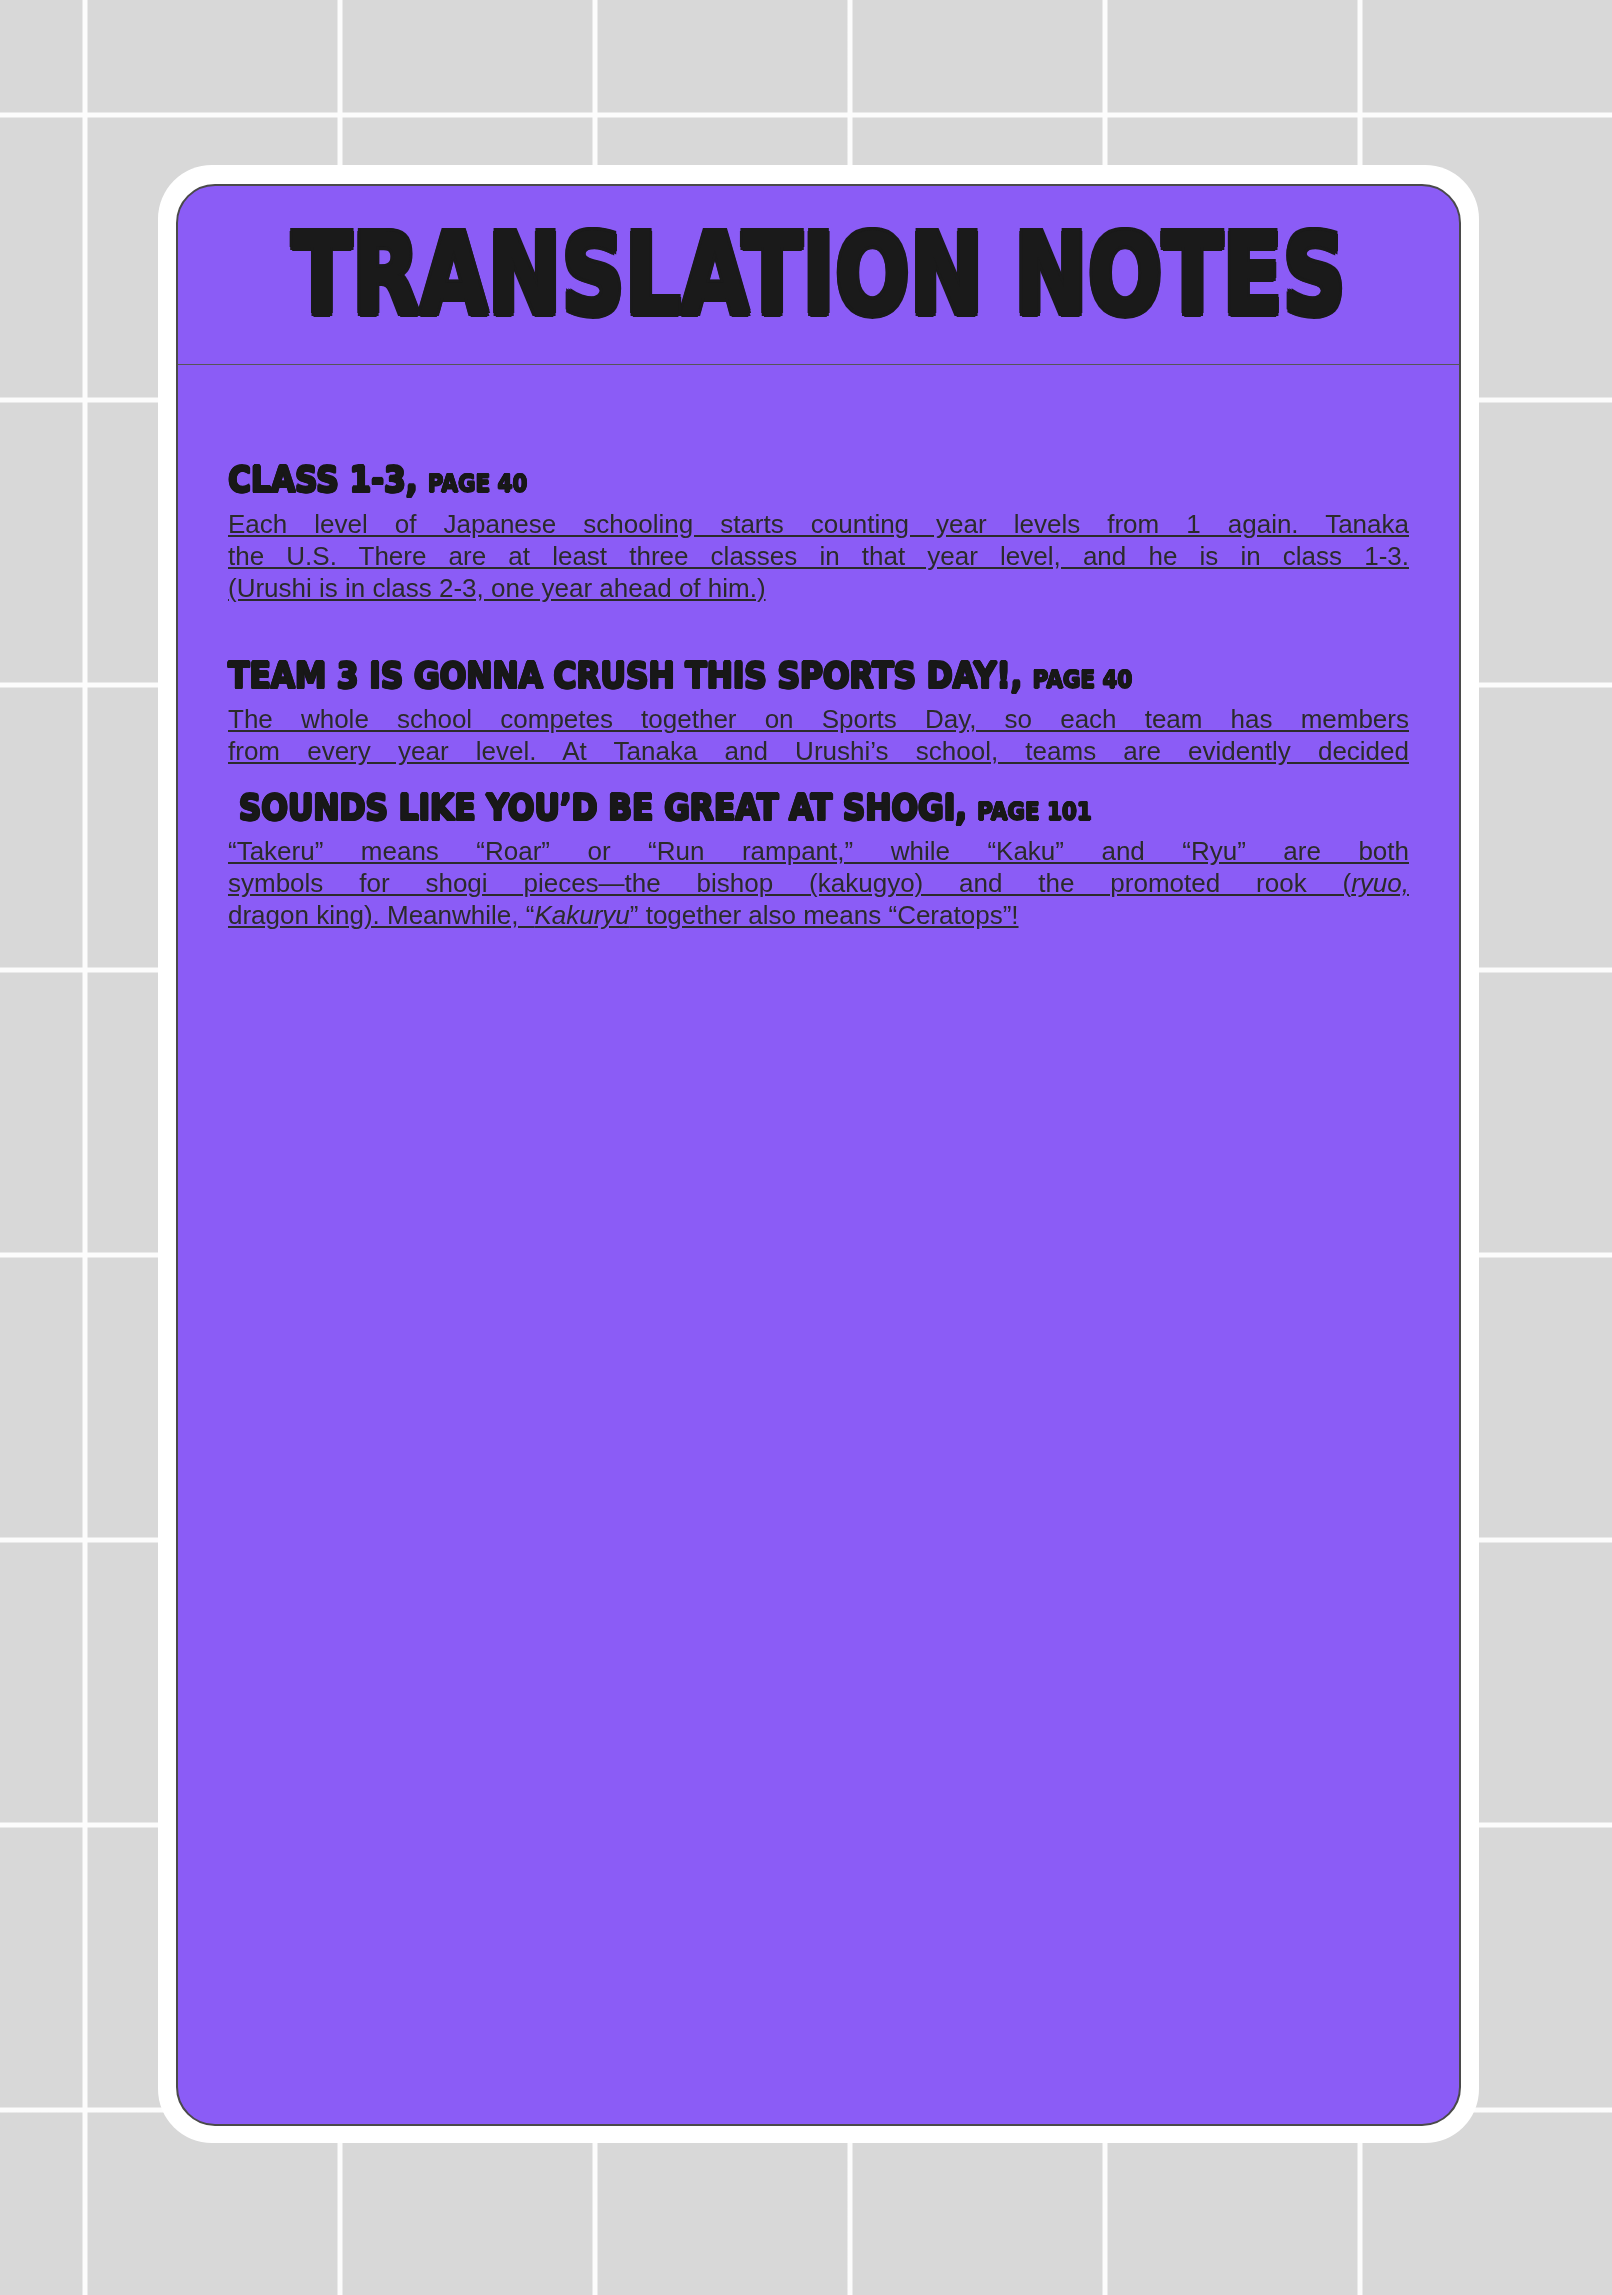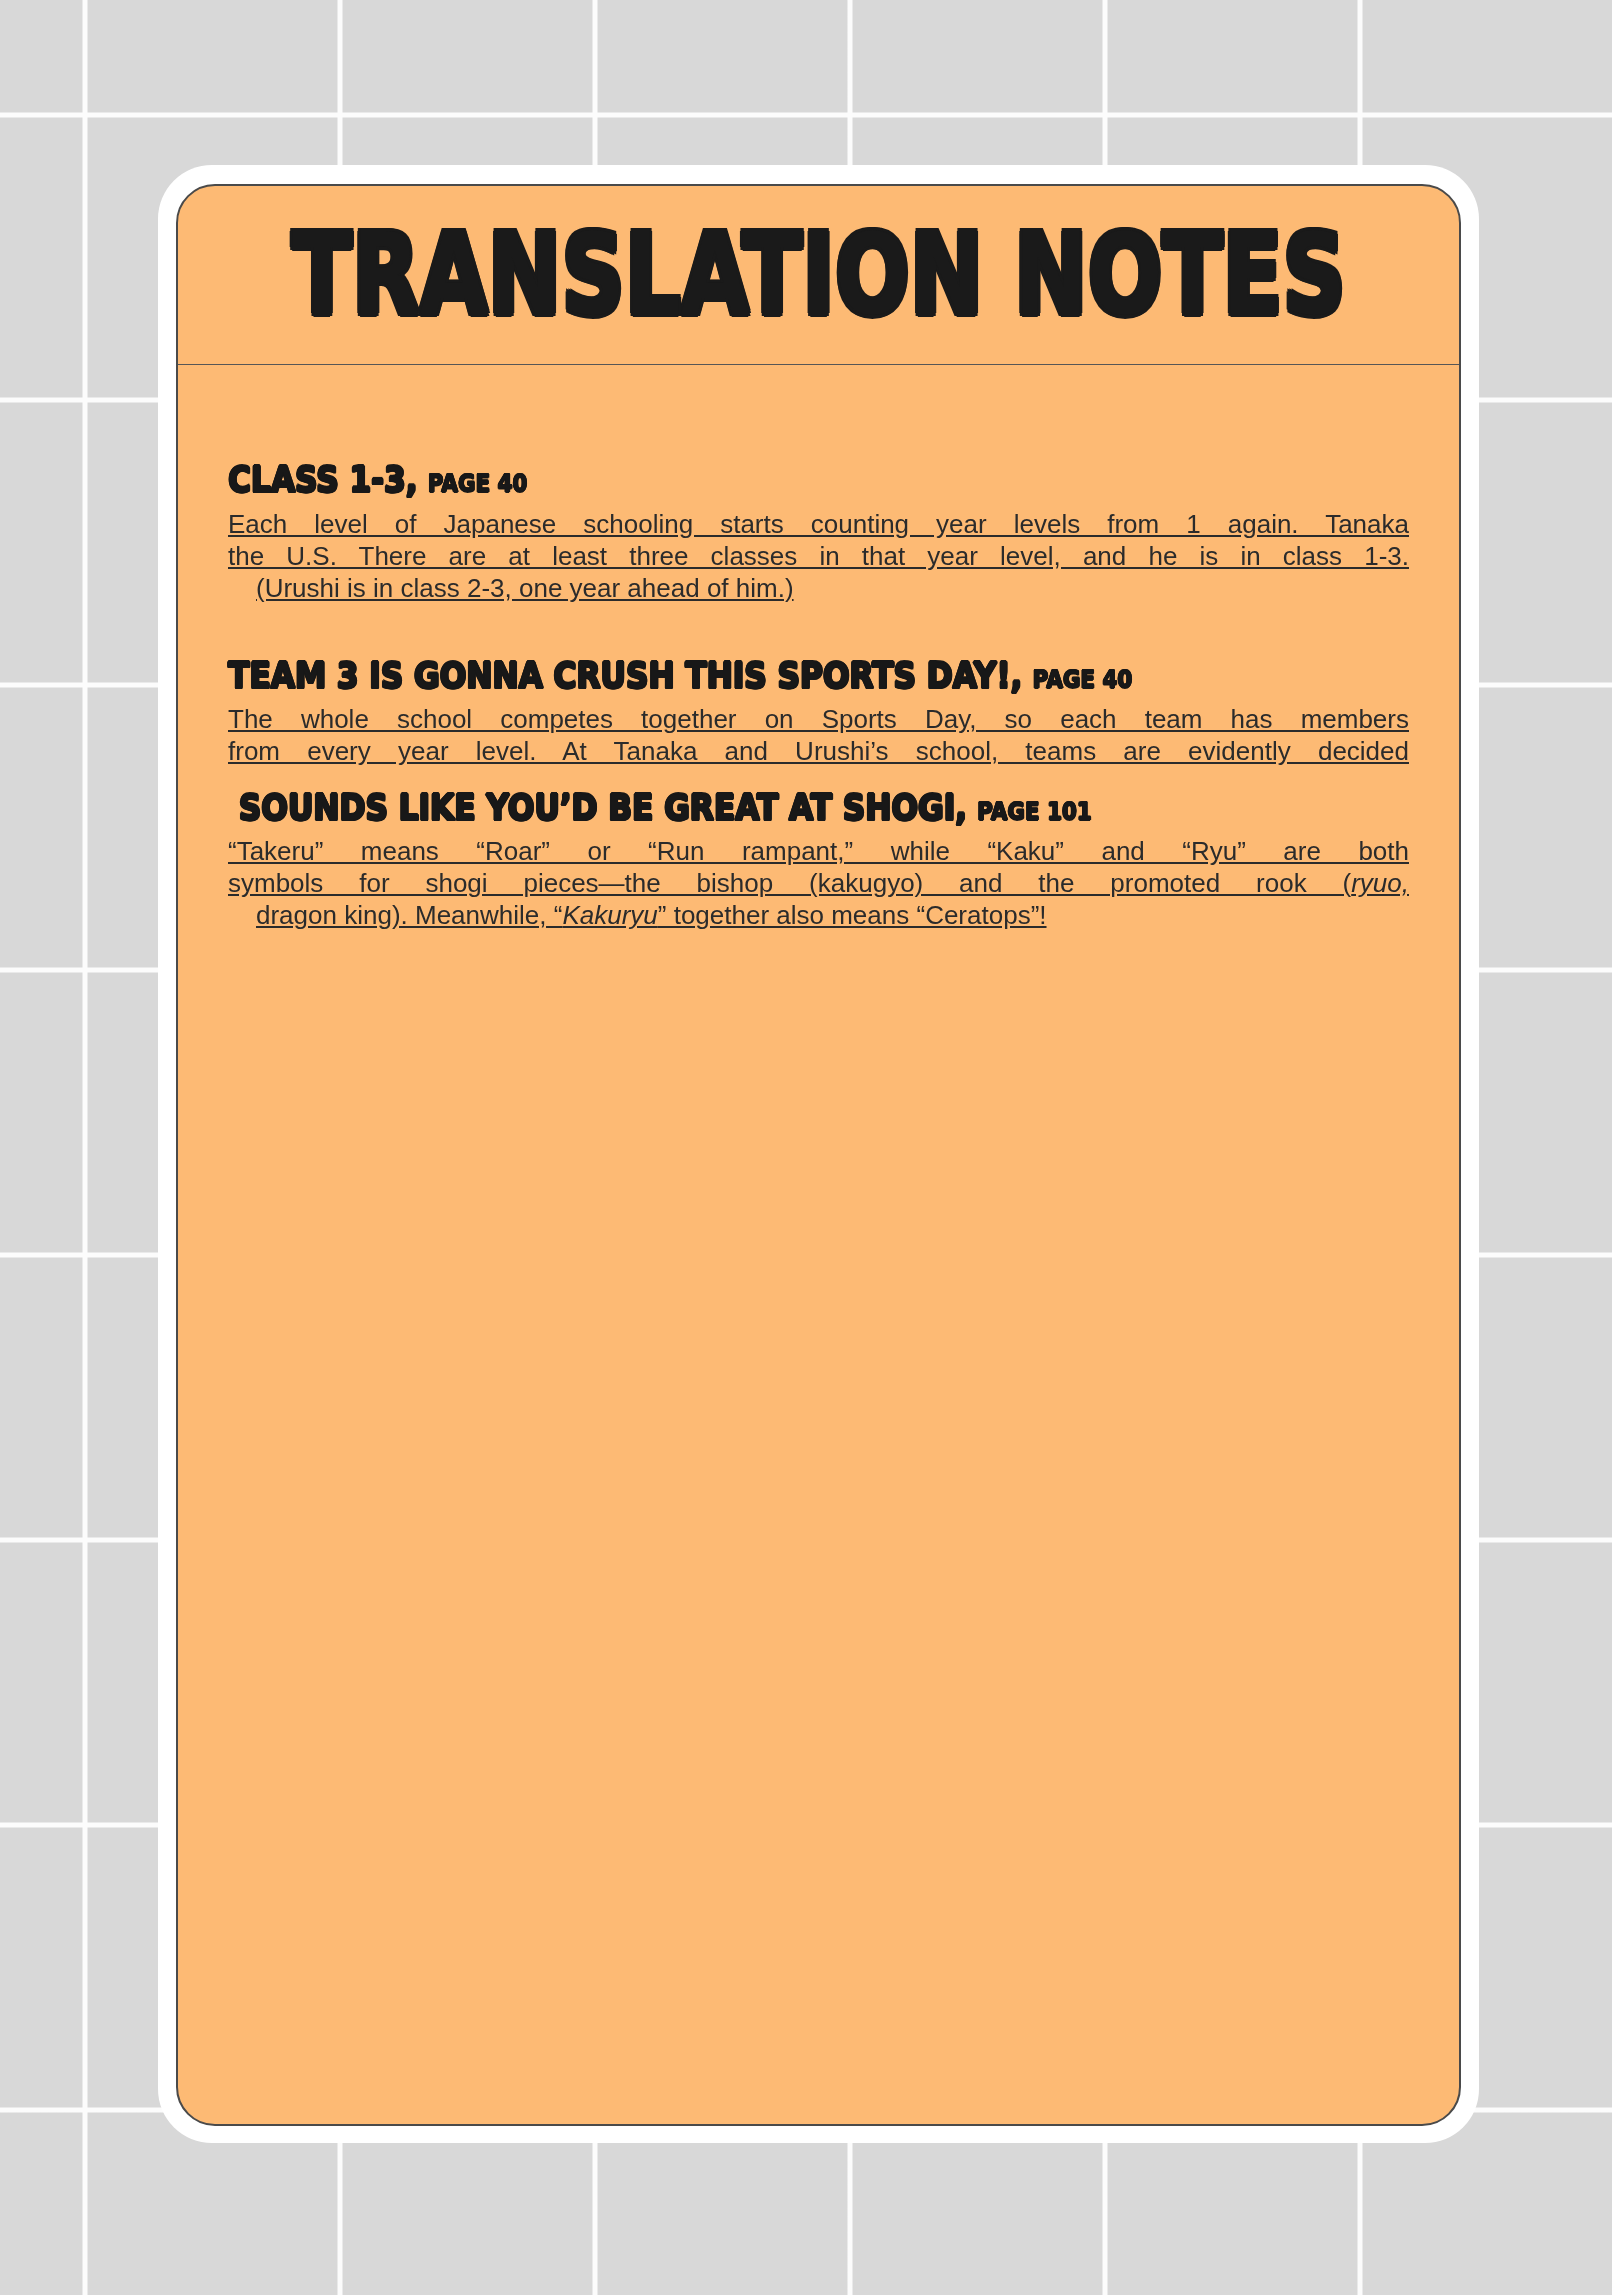--- a/index.html
+++ b/index.html
@@ -16,21 +16,21 @@
         #fcfcfc 113px, #fcfcfc 117px,
         rgba(255,255,255,0) 118px, rgba(255,255,255,0) 285px);
     font-family:"Liberation Sans", sans-serif;
   }
   .card-blob{
     position:absolute;left:158px;top:165px;width:1321px;height:1978px;
     background:#ffffff;border-radius:54px;
   }
   .card{
     position:absolute;left:176px;top:184px;width:1285px;height:1942px;
-    box-sizing:border-box;background:#fdba74;
+    box-sizing:border-box;background:#8b5cf6;
     border:2.5px solid #4a4a4a;border-radius:39px;
   }
   .card-header{
     height:178px;display:flex;align-items:center;justify-content:center;
     border-bottom:1.9px solid #565656;
   }
   .title{
     font-family:"DejaVu Sans", sans-serif;font-weight:bold;
     font-size:100px;line-height:100px;color:#1a1a1a;white-space:nowrap;
     transform:scale(0.88,1.12);letter-spacing:0px;
@@ -57,21 +57,21 @@
     font-family:"DejaVu Sans", sans-serif;font-weight:bold;
     font-size:23px;color:#181818;margin-left:11.2px;letter-spacing:0;
     text-shadow:0.9px 0 0 #181818,-0.9px 0 0 #181818,0 0.9px 0 #181818,0 -0.9px 0 #181818,
                 0.6px 0.6px 0 #181818,-0.6px 0.6px 0 #181818,0.6px -0.6px 0 #181818,-0.6px -0.6px 0 #181818;
   }
   .body-lines{font-size:26px;line-height:32px;color:#2b2b2b;text-decoration:underline;}
   .bl{
     text-align:justify;text-align-last:justify;
     white-space:nowrap;height:32px;
   }
-  .bl.last{text-align-last:left;margin-left:28px;}
+  .bl.last{text-align-last:left;}
   .bl i{font-style:italic;}
 </style>
 </head>
 <body>
 
 <div class="card-blob"></div>
 
 <div class="card">
   <div class="card-header">
     <div class="title">TRANSLATION NOTES</div>

